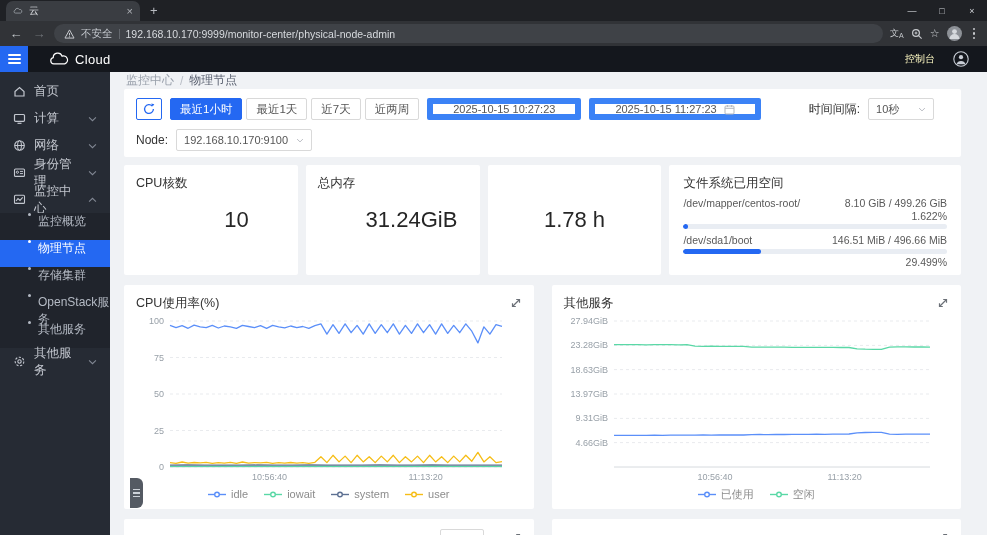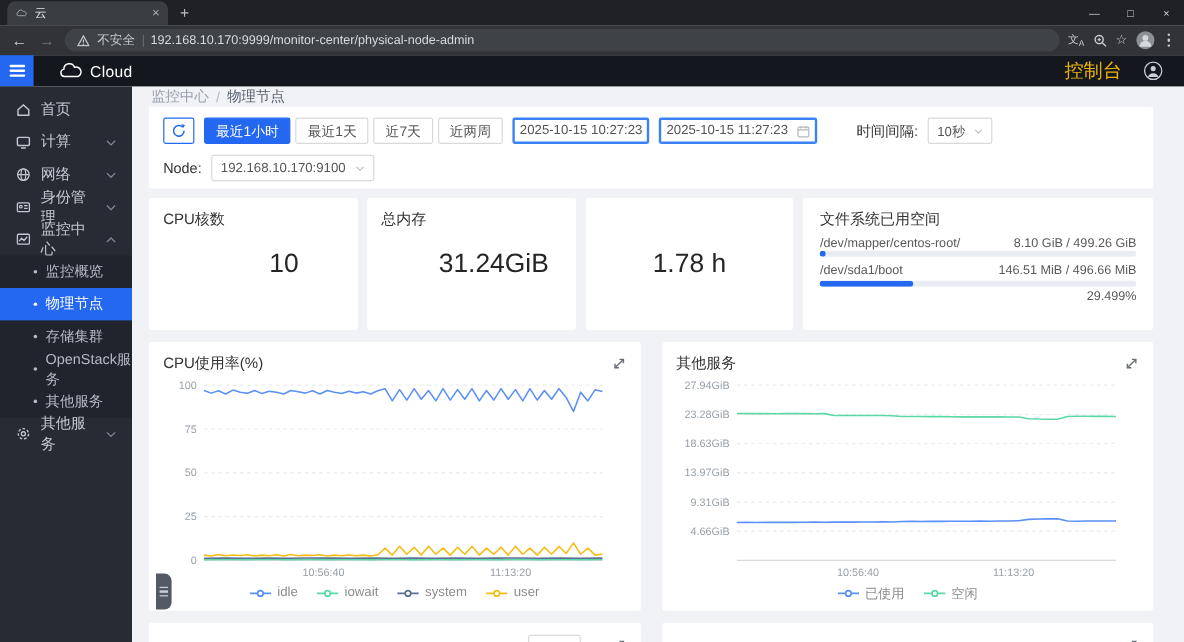--- a/index.html
+++ b/index.html
@@ -33,32 +33,32 @@
   .menu-dots i{width:2.5px;height:2.5px;border-radius:50%;background:#c6c9cd}
 
   
   .appheader{height:26px;background:#14171d;display:flex;align-items:center}
   .burger{width:28px;height:26px;background:#2468f2;display:flex;flex-direction:column;
     align-items:center;justify-content:center;gap:2.5px;cursor:pointer}
   .burger i{width:13px;height:1.6px;background:#fff;border-radius:1px}
   .logo{display:flex;align-items:center;gap:5px;margin-left:20px;color:#fff}
   .logo-text{font-size:13px;letter-spacing:.3px}
   .hdr-right{margin-left:auto;display:flex;align-items:center;gap:18px;padding-right:18px}
-  .console-link{font-size:16px;color:#eab308;cursor:pointer}
+  .console-link{font-size:10px;color:#fef9c3;cursor:pointer}
   .hdr-avatar{width:16px;height:16px;cursor:pointer}
 
   
   .appbody{display:flex;height:463px;position:relative}
   .sidebar{width:110px;background:#262b34;padding-top:6px;display:flex;flex-direction:column;flex-shrink:0}
   .side-item{height:27px;display:flex;align-items:center;gap:8px;padding:0 13px;color:#c3c7cf;
     font-size:12.5px;cursor:pointer;flex-shrink:0}
   .side-item svg{flex-shrink:0}
   .chev{margin-left:auto;display:flex;color:#828894}
   .submenu{background:#20242c}
-  .sub-item{height:27px;display:flex;align-items:center;gap:7px;padding-left:28px;color:#b4bac4;
+  .sub-item{height:27px;display:flex;align-items:flex-start;gap:7px;padding-left:28px;color:#b4bac4;
     font-size:12px;cursor:pointer}
   .sub-item .dot{width:3px;height:3px;border-radius:50%;background:currentColor;flex-shrink:0}
   .sub-item.active{background:#2468f2;color:#fff}
   .drawer-handle{position:absolute;left:130px;top:406px;width:13px;height:30px;background:#545a63;
     border-radius:0 6px 6px 0;display:flex;flex-direction:column;align-items:center;justify-content:center;
     gap:2px;cursor:pointer;z-index:5}
   .drawer-handle i{width:7px;height:1.2px;background:#cdd2d9}
 
   .main{flex:1;display:flex;flex-direction:column;overflow:hidden}
   .breadcrumb{height:24px;display:flex;align-items:center;gap:6px;padding:0 16px;font-size:12px}
@@ -68,26 +68,26 @@
   .content{flex:1;padding:0 26px 0 14px;display:flex;flex-direction:column}
 
   .panel{background:#fff;border-radius:2px;padding:8px 12px 6px}
   .trow{display:flex;align-items:center;gap:8px;height:24px}
   .refresh-btn{width:26px;height:22px;border:1px solid #2468f2;border-radius:2px;background:#fff;
     display:flex;align-items:center;justify-content:center;cursor:pointer}
   .rgroup{display:flex;gap:4px}
   .range-btn{height:22px;padding:0 9px;font-size:11.5px;border:1px solid #d9d9d9;border-radius:2px;
     background:#fff;color:#555;display:flex;align-items:center;cursor:pointer;white-space:nowrap}
   .range-btn.active{background:#2468f2;border-color:#2468f2;color:#fff}
-  .datebox{height:22px;border:2px solid #3b82f6;border-radius:2px;background:#fff;padding:0 4px;
+  .datebox{height:22px;border:6px solid #3b82f6;border-radius:2px;background:#fff;padding:0 20px;
     font-size:11px;color:#555;display:flex;align-items:center;gap:7px;cursor:text;white-space:nowrap}
   .lbl{font-size:12px;color:#333;white-space:nowrap}
   .selectbox{height:22px;border:1px solid #d9d9d9;border-radius:2px;background:#fff;padding:0 7px;
     font-size:11px;color:#555;display:flex;align-items:center;gap:8px;cursor:pointer;white-space:nowrap}
-  .gap24{margin-left:25px}
+  .gap24{margin-left:40px}
   .trow2{margin-top:8px;height:22px}
 
   .statrow{margin-top:8px;display:flex;gap:8px;height:110px}
   .card{background:#fff;border-radius:2px}
   .stat-card{flex:1;padding:10px 12px;display:flex;flex-direction:row}
   .card-title{font-size:12.5px;color:#333}
   .stat-value-wrap{flex:1;display:flex;align-items:center;justify-content:center}
   .stat-value{font-size:22px;color:#262626}
   .fs-card{flex:1.76;padding:10px 14px;display:flex;flex-direction:column}
   .fs-item{margin-top:5px}
@@ -327,21 +327,21 @@
             <div class="datebox">
               <span>2025-10-15 11:27:23</span>
               <svg width="11" height="11" viewBox="0 0 11 11">
                   <rect x="1" y="2" width="9" height="8" rx="1" fill="none" stroke="#b3b7bd" stroke-width="1"></rect>
                   <line x1="1" y1="4.3" x2="10" y2="4.3" stroke="#b3b7bd" stroke-width="1"></line>
                   <line x1="3.4" y1="1" x2="3.4" y2="3" stroke="#b3b7bd" stroke-width="1"></line>
                   <line x1="7.6" y1="1" x2="7.6" y2="3" stroke="#b3b7bd" stroke-width="1"></line>
                 </svg>
             </div>
             <span class="lbl gap24">时间间隔:</span>
-            <div class="selectbox" style="width:54px;justify-content:space-between">
+            <div class="selectbox" style="width:66px;justify-content:space-between">
               <span>10秒</span>
               <svg width="8" height="5" viewBox="0 0 10 7">
                   <polyline points="1,1.5 5,5.5 9,1.5" fill="none" stroke="#b3b7bd" stroke-width="1.3"></polyline>
                 </svg>
             </div>
           </div>
           <div class="trow trow2">
             <span class="lbl">Node:</span>
             <div class="selectbox">
               <span>192.168.10.170:9100</span>
@@ -370,20 +370,21 @@
                 <span class="stat-value">1.78 h</span>
               </div>
           </div>
           <div class="card fs-card">
             <div class="card-title">文件系统已用空间</div>
             <div class="fs-item">
               <div class="fs-row">
                 <span class="fs-name">/dev/mapper/centos-root/</span>
                 <span class="fs-usage">8.10 GiB / 499.26 GiB</span>
               </div>
+              <div class="fs-pct">1.622%</div>
               <div class="fs-bar">
                   <i style="width: 1.622%;"></i>
                 </div>
             </div>
             <div class="fs-item">
               <div class="fs-row">
                 <span class="fs-name">/dev/sda1/boot</span>
                 <span class="fs-usage">146.51 MiB / 496.66 MiB</span>
               </div>
               <div class="fs-bar" style="margin-top:3px">

